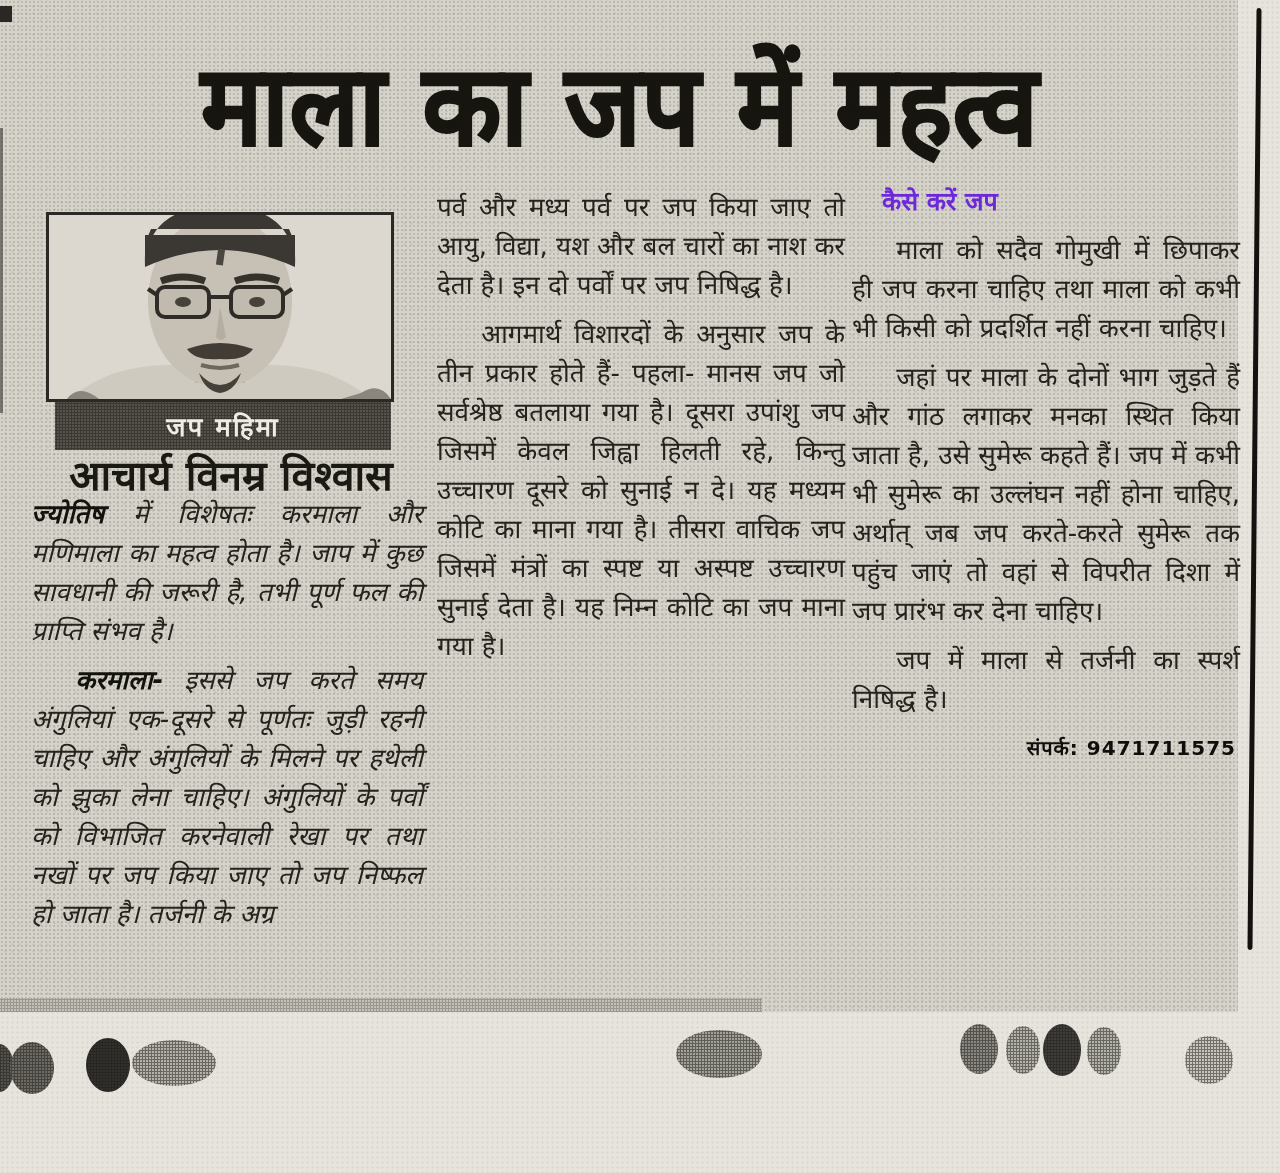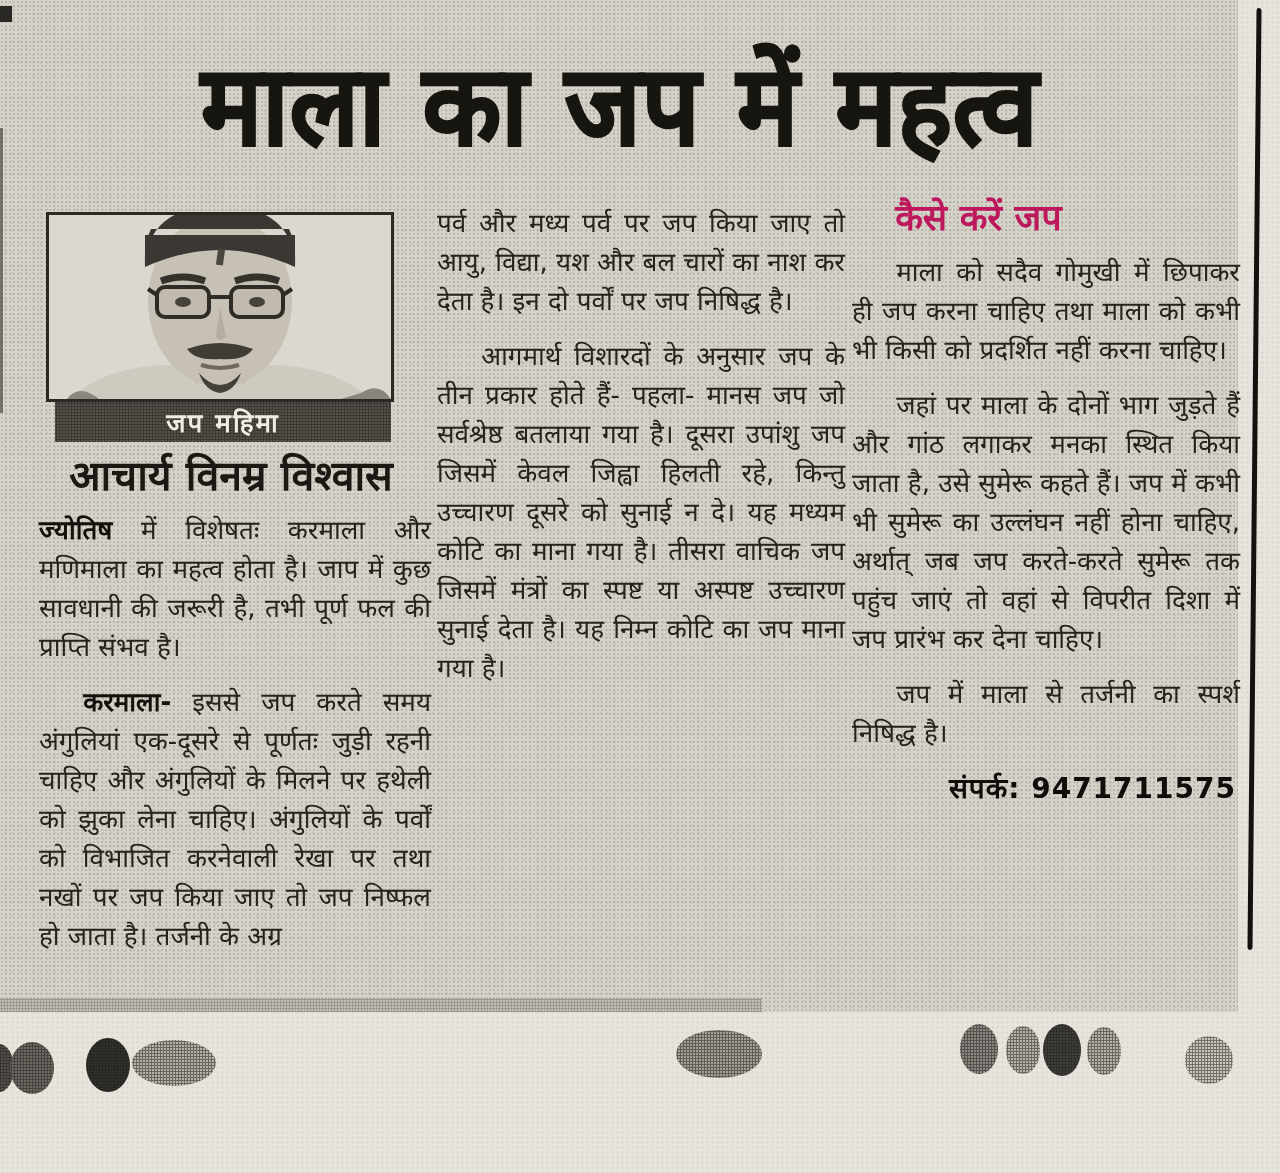--- a/index.html
+++ b/index.html
@@ -28,43 +28,43 @@
   }
   .headline{
     position:absolute;left:38px;top:22px;width:1164px;height:158px;
     display:flex;align-items:center;justify-content:center;
     font-size:102px;font-weight:900;color:#17150f;
     letter-spacing:1px;white-space:nowrap;
     -webkit-text-stroke:2.2px #17150f;
     transform:scaleY(1.08);
   }
   .col{position:absolute;color:#26231e;font-size:26px;line-height:39px;text-align:justify;}
-  .col p{margin:16px 0 10px 0;}
+  .col p{margin:0 0 10px 0;}
   .col p.indent{text-indent:1.7em;}
   .lead{font-weight:bold;color:#14120d;}
   .photo{
     position:absolute;left:46px;top:212px;width:342px;height:184px;
     border:3px solid #2b2925;background:#dedad2;overflow:hidden;
   }
   .caption-bar{
-    position:absolute;left:55px;top:402px;width:336px;height:40px;
+    position:absolute;left:55px;top:402px;width:336px;height:48px;
     background-color:#57534c;
     background-image:radial-gradient(circle, rgba(25,23,20,0.45) 1px, transparent 1.2px);
     background-size:3px 3px;
     display:flex;align-items:center;justify-content:center;
     color:#efece5;font-weight:bold;font-size:26px;letter-spacing:2px;
     text-shadow:0 0 2px rgba(40,38,33,0.8);
   }
   .author{
     position:absolute;left:35px;top:446px;width:392px;
     text-align:center;font-weight:bold;font-size:41px;color:#1b1914;
   }
-  .subheading{font-weight:bold;font-size:36px;color:#be185d;margin:0 0 6px 0;text-indent:1.2em;}
+  .subheading{font-weight:bold;font-size:25px;color:#6d28d9;margin:0 0 6px 0;text-indent:1.2em;}
   .contact{
-    text-align:right;font-weight:bold;font-size:28px;color:#0f0e0b;
+    text-align:right;font-weight:bold;font-size:20px;color:#0f0e0b;
     padding-right:4px;letter-spacing:1px;
   }
   
   .fold-line{
     position:absolute;left:1252px;top:8px;width:5px;height:942px;
     background:#14120e;border-radius:3px;transform:rotate(0.55deg);
   }
   .corner-mark{position:absolute;left:0;top:6px;width:12px;height:16px;background:#2a2824;}
   .left-edge-line{position:absolute;left:0;top:128px;width:3px;height:285px;background:rgba(40,38,34,0.55);}
   
@@ -120,21 +120,21 @@
     <path d="M150 158 Q171 182 192 158 Q186 176 171 178 Q156 176 150 158 Z" fill="#45413a"></path>
 
     <rect x="0" y="0" width="342" height="184" fill="url(#none)" opacity="0"></rect>
   </svg>
 </div>
 <div class="caption-bar">
   <span>जप महिमा</span>
 </div>
 <div class="author">आचार्य विनम्र विश्वास</div>
 
-<div class="col" style="left:39px;top:495px;width:392px;">
+<div class="col" style="left:31px;top:495px;width:392px;font-style:italic;">
   <p><span class="lead">ज्योतिष</span><span> में विशेषतः करमाला और मणिमाला का महत्व होता है। जाप में कुछ सावधानी की जरूरी है, तभी पूर्ण फल की प्राप्ति संभव है।</span></p>
   <p class="indent"><span class="lead">करमाला-</span><span> इससे जप करते समय अंगुलियां एक-दूसरे से पूर्णतः जुड़ी रहनी चाहिए और अंगुलियों के मिलने पर हथेली को झुका लेना चाहिए। अंगुलियों के पर्वों को विभाजित करनेवाली रेखा पर तथा नखों पर जप किया जाए तो जप निष्फल हो जाता है। तर्जनी के अग्र</span></p>
 </div>
 
 <div class="col" style="left:437px;top:188px;width:408px;">
   <p>पर्व और मध्य पर्व पर जप किया जाए तो आयु, विद्या, यश और बल चारों का नाश कर देता है। इन दो पर्वों पर जप निषिद्ध है।</p>
   <p class="indent">आगमार्थ विशारदों के अनुसार जप के तीन प्रकार होते हैं- पहला- मानस जप जो सर्वश्रेष्ठ बतलाया गया है। दूसरा उपांशु जप जिसमें केवल जिह्वा हिलती रहे, किन्तु उच्चारण दूसरे को सुनाई न दे। यह मध्यम कोटि का माना गया है। तीसरा वाचिक जप जिसमें मंत्रों का स्पष्ट या अस्पष्ट उच्चारण सुनाई देता है। यह निम्न कोटि का जप माना गया है।</p>
 </div>
 
 <div class="col" style="left:852px;top:182px;width:388px;">

